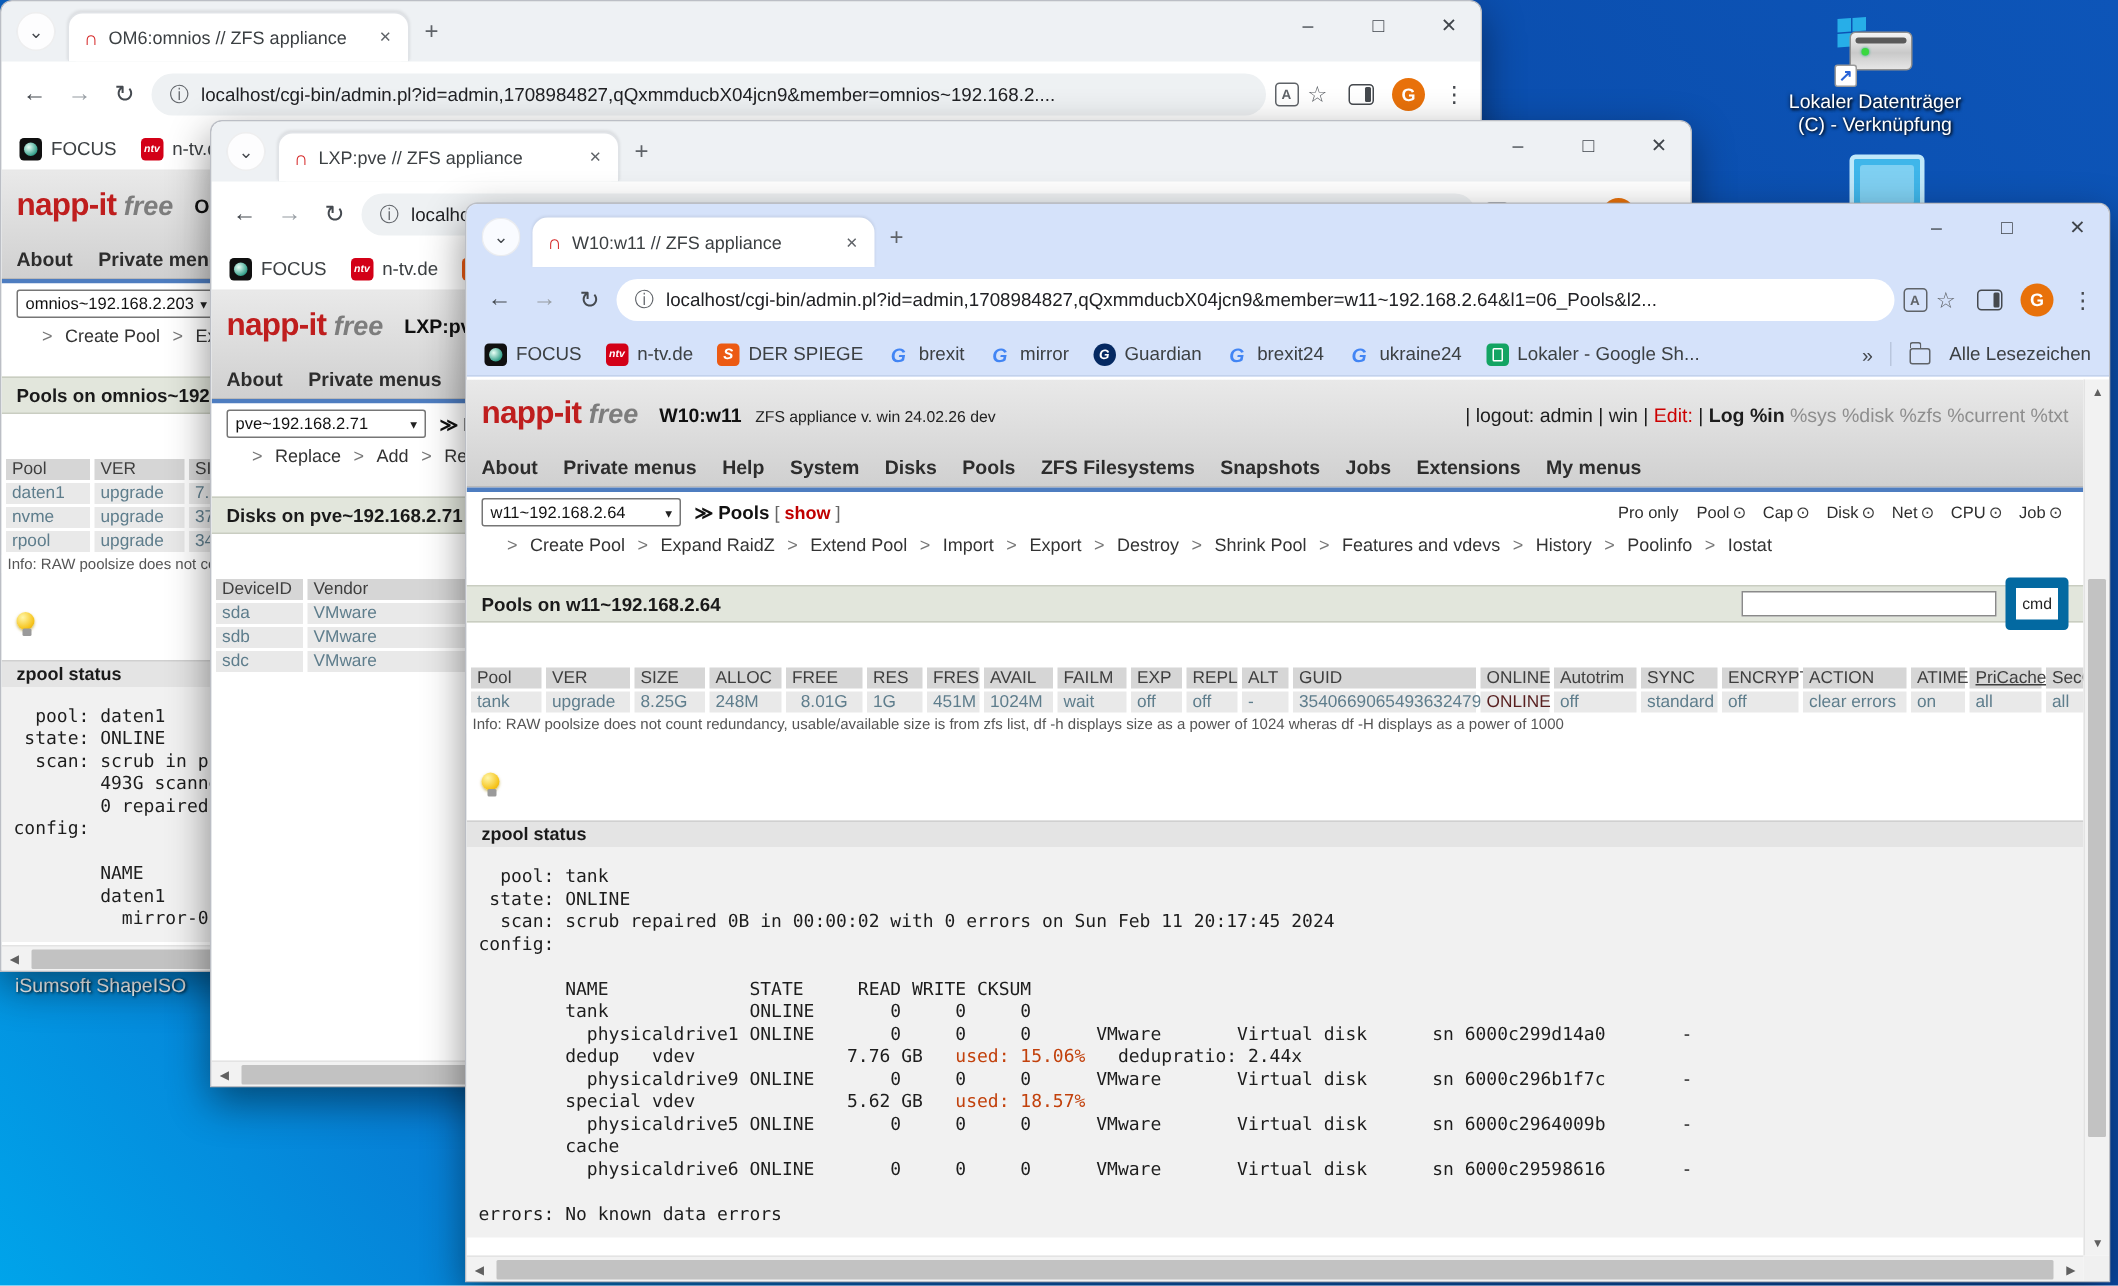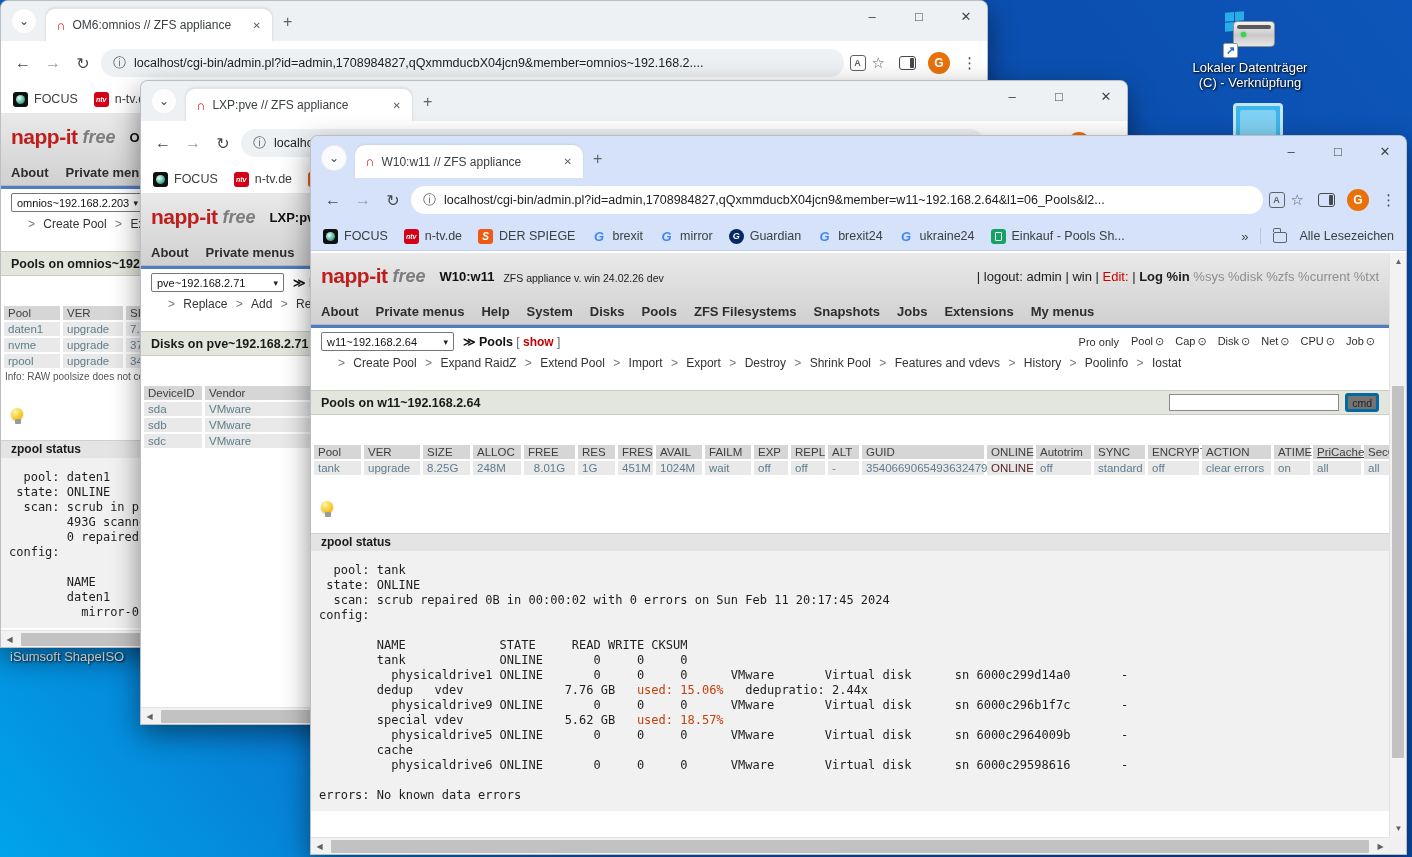--- a/index.html
+++ b/index.html
@@ -123,21 +123,21 @@
   .mon { white-space:nowrap; }
   .mon .led { margin-left:2px; color:#3a3a3a; font-size:11px; }
   .pro { margin-right:3px; }
   .nsub { padding:3px 10px 8px 22px; font-size:12px; color:#333; background:#fff; white-space:nowrap; overflow:hidden;}
   .nsub .sep { color:#777; margin:0 5px; }
   .nsecbar { height:25px; margin-top:12px; background:#e2e6dc; border-top:1px solid #c9cdc1; border-bottom:1px solid #c9cdc1;
     display:flex; align-items:center; font-weight:bold; font-size:12.5px; color:#1a1a1a; padding:0 10px; }
   .cmdbox { margin-left:auto; display:flex; align-items:center; gap:6px; font-weight:normal; }
   .cmdbox input { width:170px; height:17px; border:1px solid #8a8a8a; font-size:11px; padding:0 3px;
     font-family:"Liberation Sans",sans-serif; }
-  .cmdbtn { font-size:10.5px; height:19px; border:3px solid #0369a1; background:#737373; border-radius:3px;
+  .cmdbtn { font-size:10.5px; height:35px; border:7px solid #0369a1; background:#ffffff; border-radius:3px;
     padding:0 4px; color:#222; font-family:"Liberation Sans",sans-serif; }
   .ntable { margin:30px 0 0 3px; }
   .trow { display:flex; margin-bottom:2px; }
   .tcell { min-width:30px; margin-right:3px; padding:1px 4px; white-space:nowrap; font-size:11.5px; }
   .th { background:#d6d6d6; color:#3e3e3e; }
   .td { background:#e9e9e9; color:#5e7d8c; }
   .taccent { color:#571f1f; }
   .ninfo { font-size:10px; color:#555; padding:1px 0 0 4px; background:#fff; white-space:nowrap; }
   .bulb { margin:26px 0 0 10px; width:13px; }
   .bulbglass { display:block; width:12px; height:12px; border-radius:50%;
@@ -451,21 +451,21 @@
         <span class="bm">
           <i class="bmi bmi-google"></i>
           <span>brexit24</span>
         </span>
         <span class="bm">
           <i class="bmi bmi-google"></i>
           <span>ukraine24</span>
         </span>
         <span class="bm">
           <i class="bmi bmi-sheets"></i>
-          <span>Einkauf - Pools Sh...</span>
+          <span>Lokaler - Google Sh...</span>
         </span>
       </span>
     <span class="bm-right">
       <span class="bm-ovf">»</span>
       <span class="bm-div"></span>
       <span class="folder"></span>
       <span>Alle Lesezeichen</span>
     </span>
   </div>
   <div class="page">
@@ -565,20 +565,21 @@
           <span class="tcell td taccent" style="min-width: 46px;">ONLINE</span>
           <span class="tcell td" style="min-width: 55px;">off</span>
           <span class="tcell td" style="min-width: 51px;">standard</span>
           <span class="tcell td" style="min-width: 51px;">off</span>
           <span class="tcell td" style="min-width: 69px;">clear errors</span>
           <span class="tcell td" style="min-width: 36px;">on</span>
           <span class="tcell td" style="min-width: 48px;">all</span>
           <span class="tcell td" style="min-width: 33px;">all</span>
         </div>
       </div>
+    <div class="ninfo">Info: RAW poolsize does not count redundancy, usable/available size is from zfs list, df -h displays size as a power of 1024 wheras df -H displays as a power of 1000</div>
     <div class="bulb">
         <i class="bulbglass"></i>
         <i class="bulbbase"></i>
       </div>
     <div class="nstatbar">zpool status</div>
     <div class="npre"><div class="pline"><span>  pool: tank</span></div><div class="pline"><span> state: ONLINE</span></div><div class="pline"><span>  scan: scrub repaired 0B in 00:00:02 with 0 errors on Sun Feb 11 20:17:45 2024</span></div><div class="pline"><span>config:</span></div><div class="pline">&nbsp;</div><div class="pline"><span>        NAME             STATE     READ WRITE CKSUM</span></div><div class="pline"><span>        tank             ONLINE       0     0     0</span></div><div class="pline"><span>          physicaldrive1 ONLINE       0     0     0      VMware       Virtual disk      sn 6000c299d14a0       -</span></div><div class="pline"><span>        dedup   vdev              7.76 GB   </span><span class="seg-blue">used: 15.06%</span><span>   dedupratio: 2.44x</span></div><div class="pline"><span>          physicaldrive9 ONLINE       0     0     0      VMware       Virtual disk      sn 6000c296b1f7c       -</span></div><div class="pline"><span>        special vdev              5.62 GB   </span><span class="seg-blue">used: 18.57%</span></div><div class="pline"><span>          physicaldrive5 ONLINE       0     0     0      VMware       Virtual disk      sn 6000c2964009b       -</span></div><div class="pline"><span>        cache</span></div><div class="pline"><span>          physicaldrive6 ONLINE       0     0     0      VMware       Virtual disk      sn 6000c29598616       -</span></div><div class="pline">&nbsp;</div><div class="pline"><span>errors: No known data errors</span></div></div>
   </div>
   <div class="vscroll">
     <span class="sb-btn top">▲</span>
     <span class="vthumb"></span>

